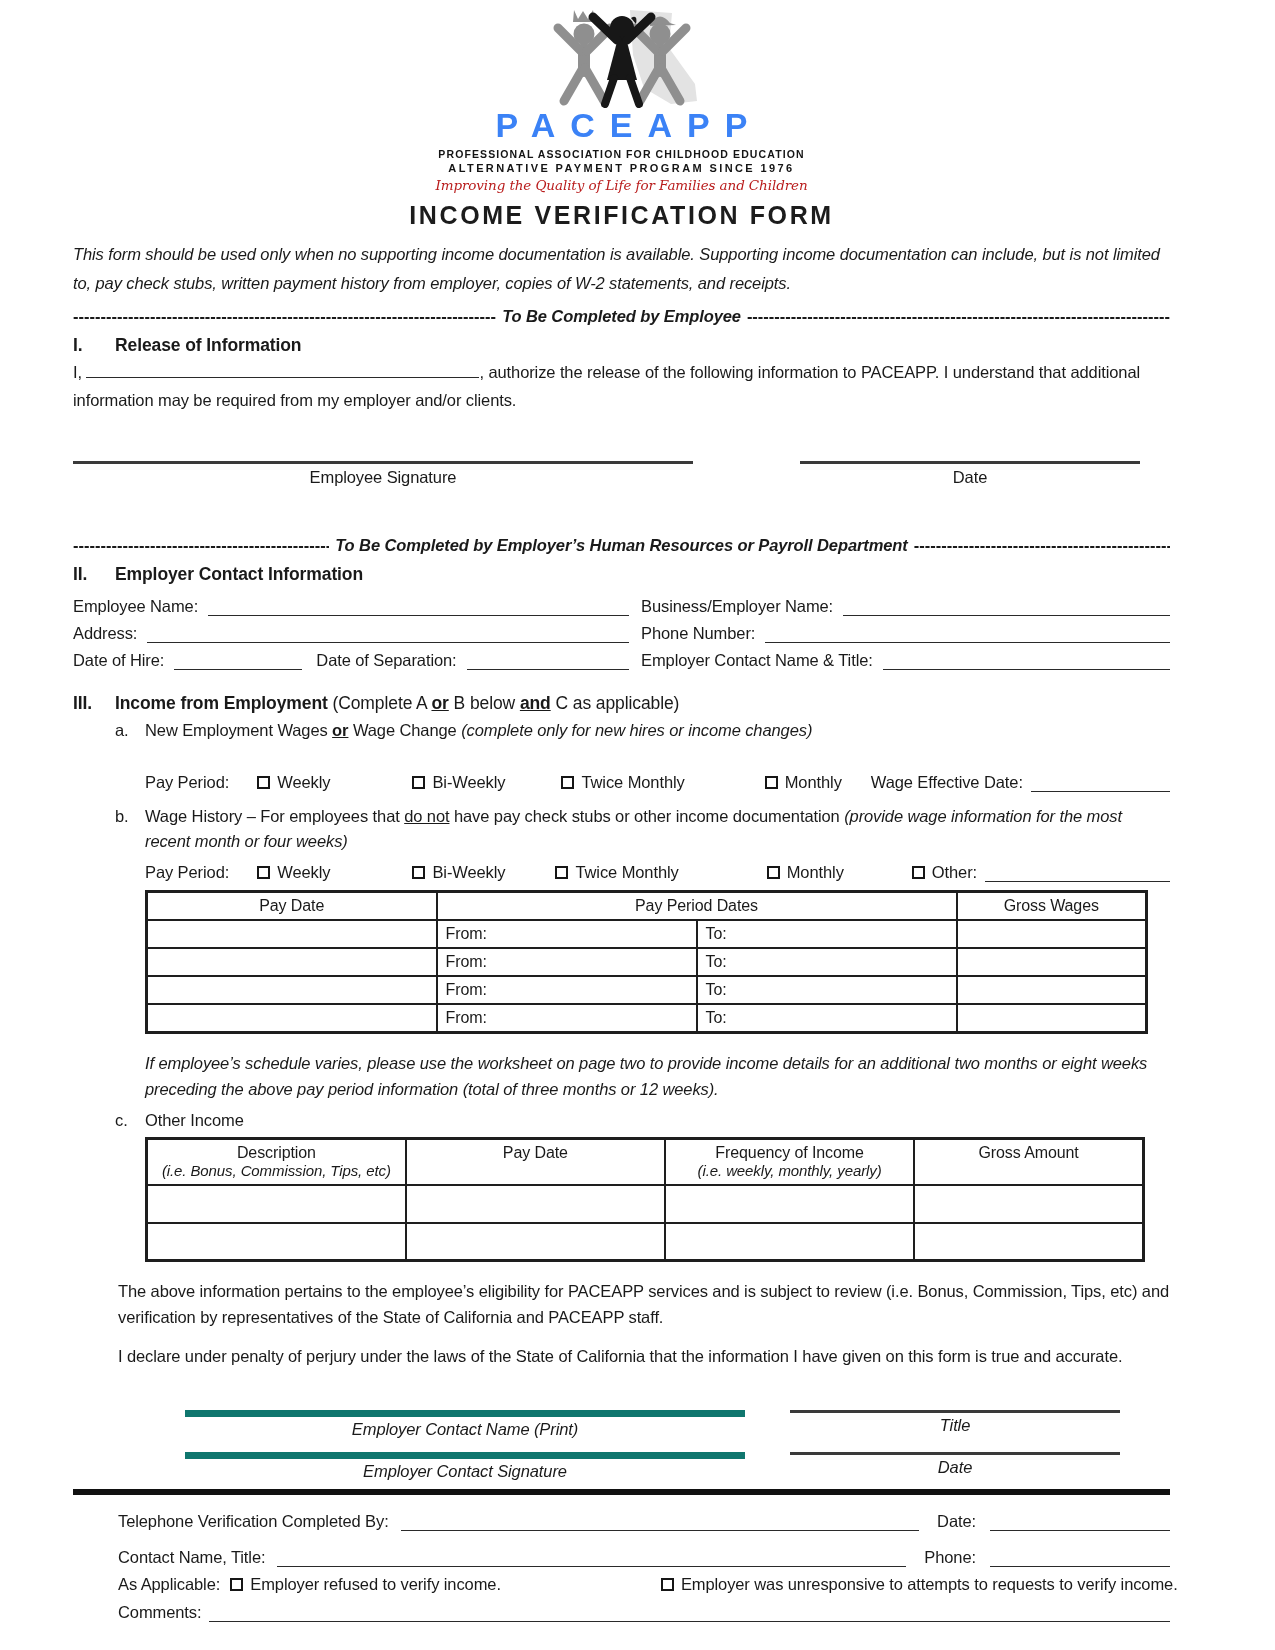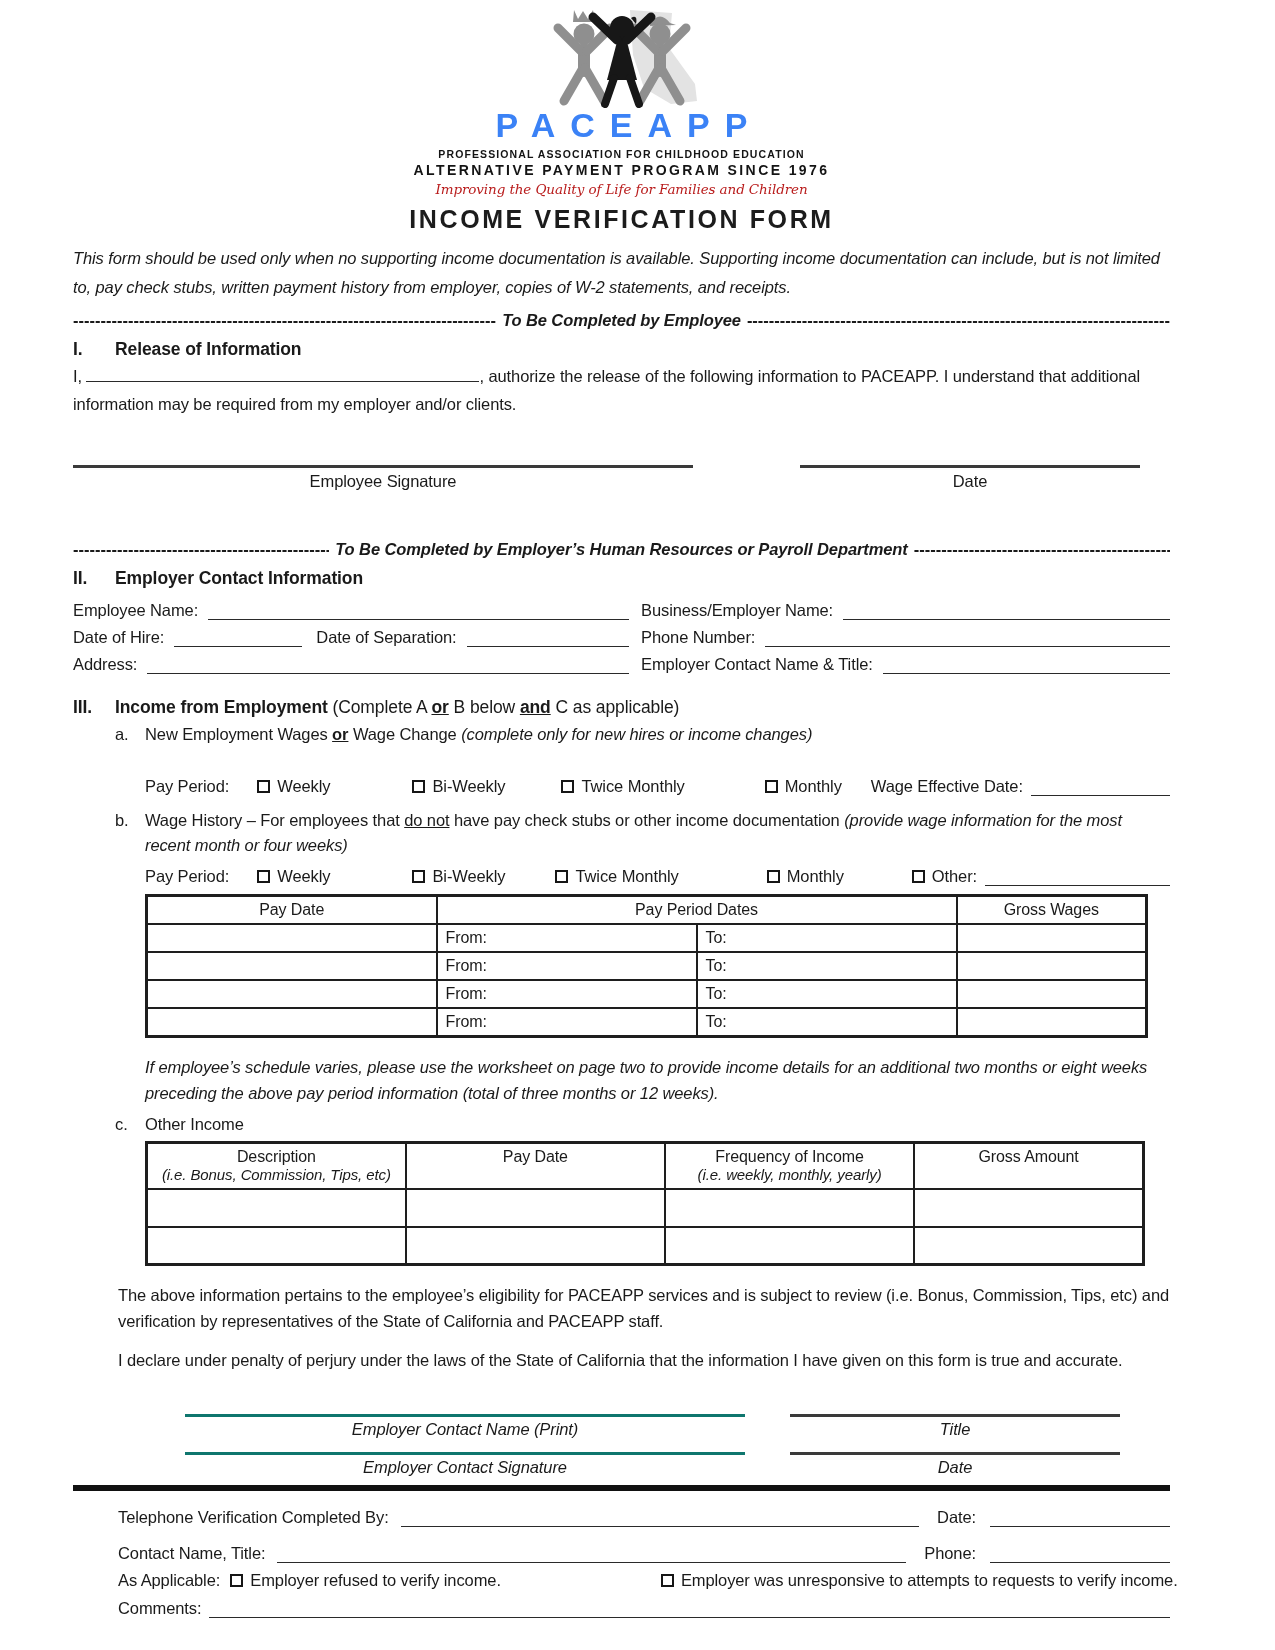--- a/index.html
+++ b/index.html
@@ -9,21 +9,21 @@
     font-family:"Liberation Sans", sans-serif; font-size:16.5px; letter-spacing:-0.1px;
     -webkit-font-smoothing:antialiased;
   }
   .page { padding:8px 105px 0 73px; position:relative; }
 
   
   .logo-wrap { text-align:center; }
   .logo-art { display:block; margin:0 auto; }
   .brand { font-size:34px; font-weight:700; letter-spacing:15px; padding-left:15px; margin-top:-2px; color:#3b82f6;}
   .sub1 { font-size:10.5px; font-weight:700; letter-spacing:1.1px; margin-top:3px; color:#141414;}
-  .sub2 { font-size:14px; font-weight:700; letter-spacing:2.4px; margin-top:2px; color:#141414;}
+  .sub2 { font-size:11px; font-weight:700; letter-spacing:2.4px; margin-top:2px; color:#141414;}
   .tagline { font-family:"DejaVu Serif", serif; font-style:italic; font-size:13.5px; margin-top:3px; color:#b91c1c; }
   .form-title { text-align:center; font-size:25px; font-weight:700; letter-spacing:2.6px; margin-top:8px; color:#1c1c1c; }
 
   
   .intro { font-style:italic; line-height:29px; margin-top:10px; }
   .divider { display:flex; align-items:center; font-weight:700; font-style:italic; margin-top:9px; white-space:nowrap; }
   .divider .dash { flex:1; min-width:0; overflow:hidden; letter-spacing:0; font-style:normal; font-weight:700; }
   .divider .dlabel { padding:0 6px; }
 
   .sec-head { display:flex; font-weight:700; font-size:17.5px; margin-top:9px; }
@@ -66,21 +66,21 @@
   .oth-th .ss { font-style:italic; font-size:15px; font-weight:400; min-height:18px; }
   .oth-td { height:38px; }
 
   .note { font-style:italic; margin-left:72px; margin-top:16px; line-height:26px; }
 
   .legal { margin-left:45px; margin-top:16px; line-height:26px; }
   .perjury { margin-left:45px; margin-top:17px; }
 
   .esigrow { display:flex; margin-left:112px; margin-top:44px; }
   .esigrow2 { display:flex; margin-left:112px; margin-top:13px; }
-  .esig-l { width:560px; border-top:3px solid #0f766e; }
+  .esig-l { width:560px; border-top:7px solid #0f766e; }
   .esig-r { width:330px; margin-left:45px; border-top:3px solid #3a3a3a; }
   .esiglabel { text-align:center; font-style:italic; margin-top:3px; }
 
   .thickline { border:none; border-top:6px solid #111; margin:8px 0 0 0; }
 
   .ph-row { display:flex; align-items:flex-end; margin-left:45px; height:30px; margin-top:6px; white-space:nowrap; }
   .ph-row .lbl { padding-right:12px; }
   .ph-right-lbl { margin-left:18px; padding-right:14px; }
   .ph-right-line { width:180px; border-bottom:1.6px solid #2a2a2a; height:19px; flex:none; }
 
@@ -172,27 +172,27 @@
     <span class="sec-num">II.</span>
     <span>Employer Contact Information</span>
   </div>
   <div class="two-col">
     <div class="col-l">
       <div class="frow">
         <span class="lbl">Employee Name:</span>
         <span class="fline"></span>
       </div>
       <div class="frow">
+        <span class="lbl">Address:</span>
+        <span class="fline"></span>
+      </div>
+      <div class="frow">
         <span class="lbl">Date of Hire:</span>
         <span class="fline fixed" style="width:128px;"></span>
         <span class="lbl" style="margin-left:14px;">Date of Separation:</span>
-        <span class="fline"></span>
-      </div>
-      <div class="frow">
-        <span class="lbl">Address:</span>
         <span class="fline"></span>
       </div>
     </div>
     <div class="col-r">
       <div class="frow">
         <span class="lbl">Business/Employer Name:</span>
         <span class="fline"></span>
       </div>
       <div class="frow">
         <span class="lbl">Phone Number:</span>

